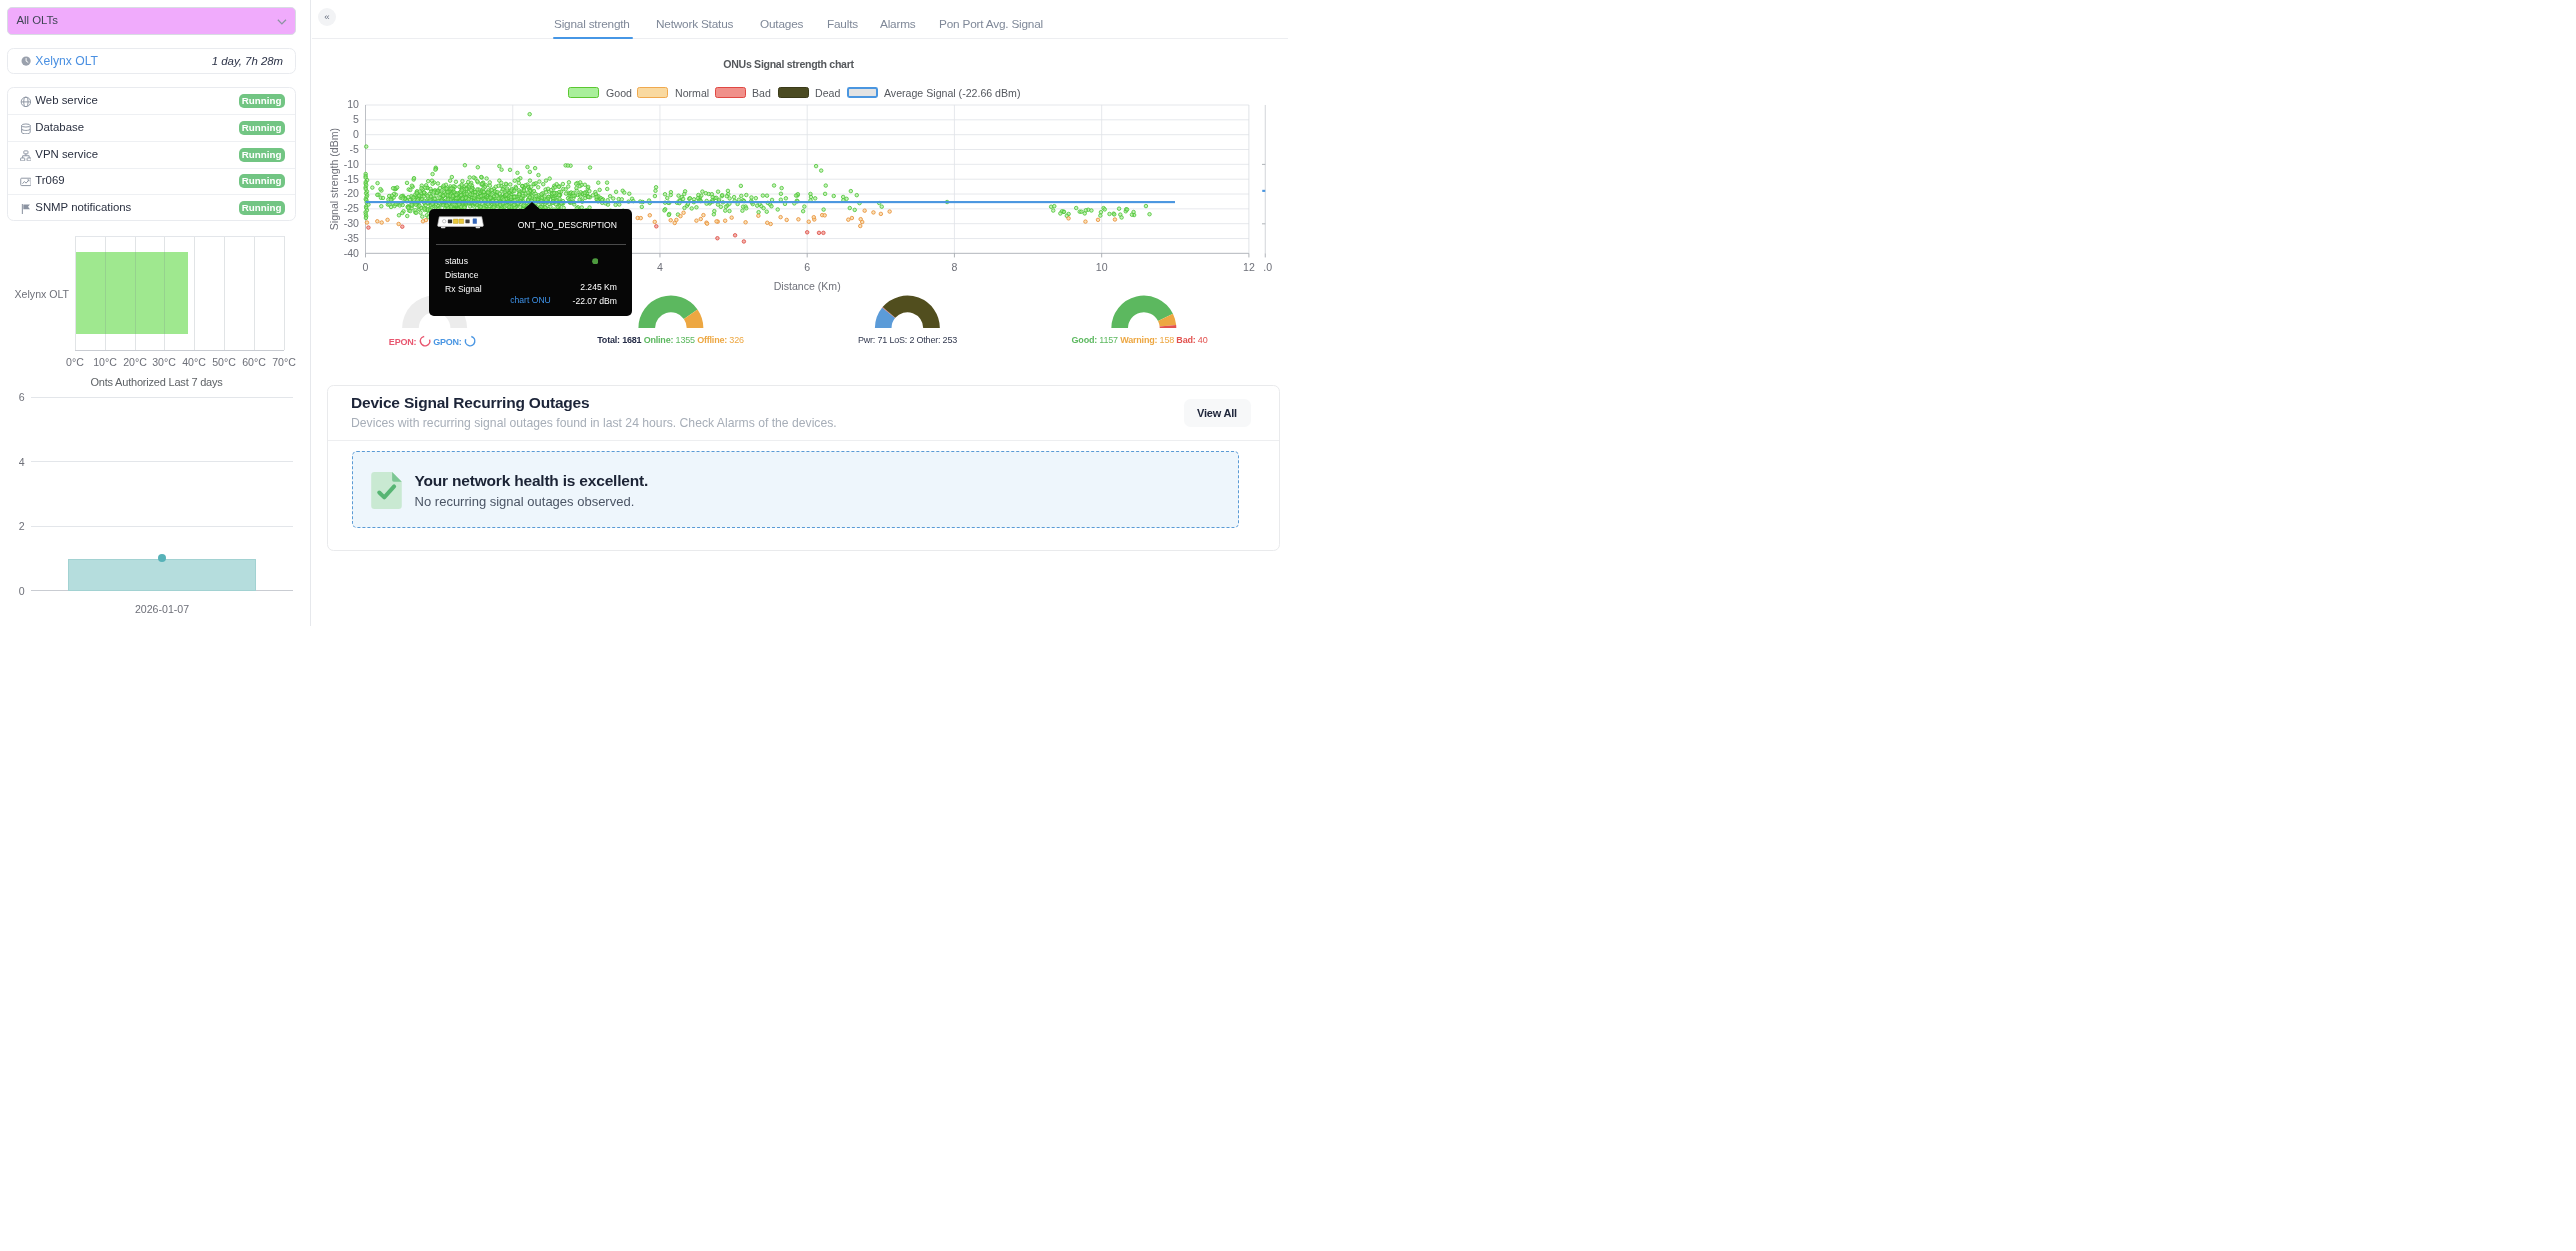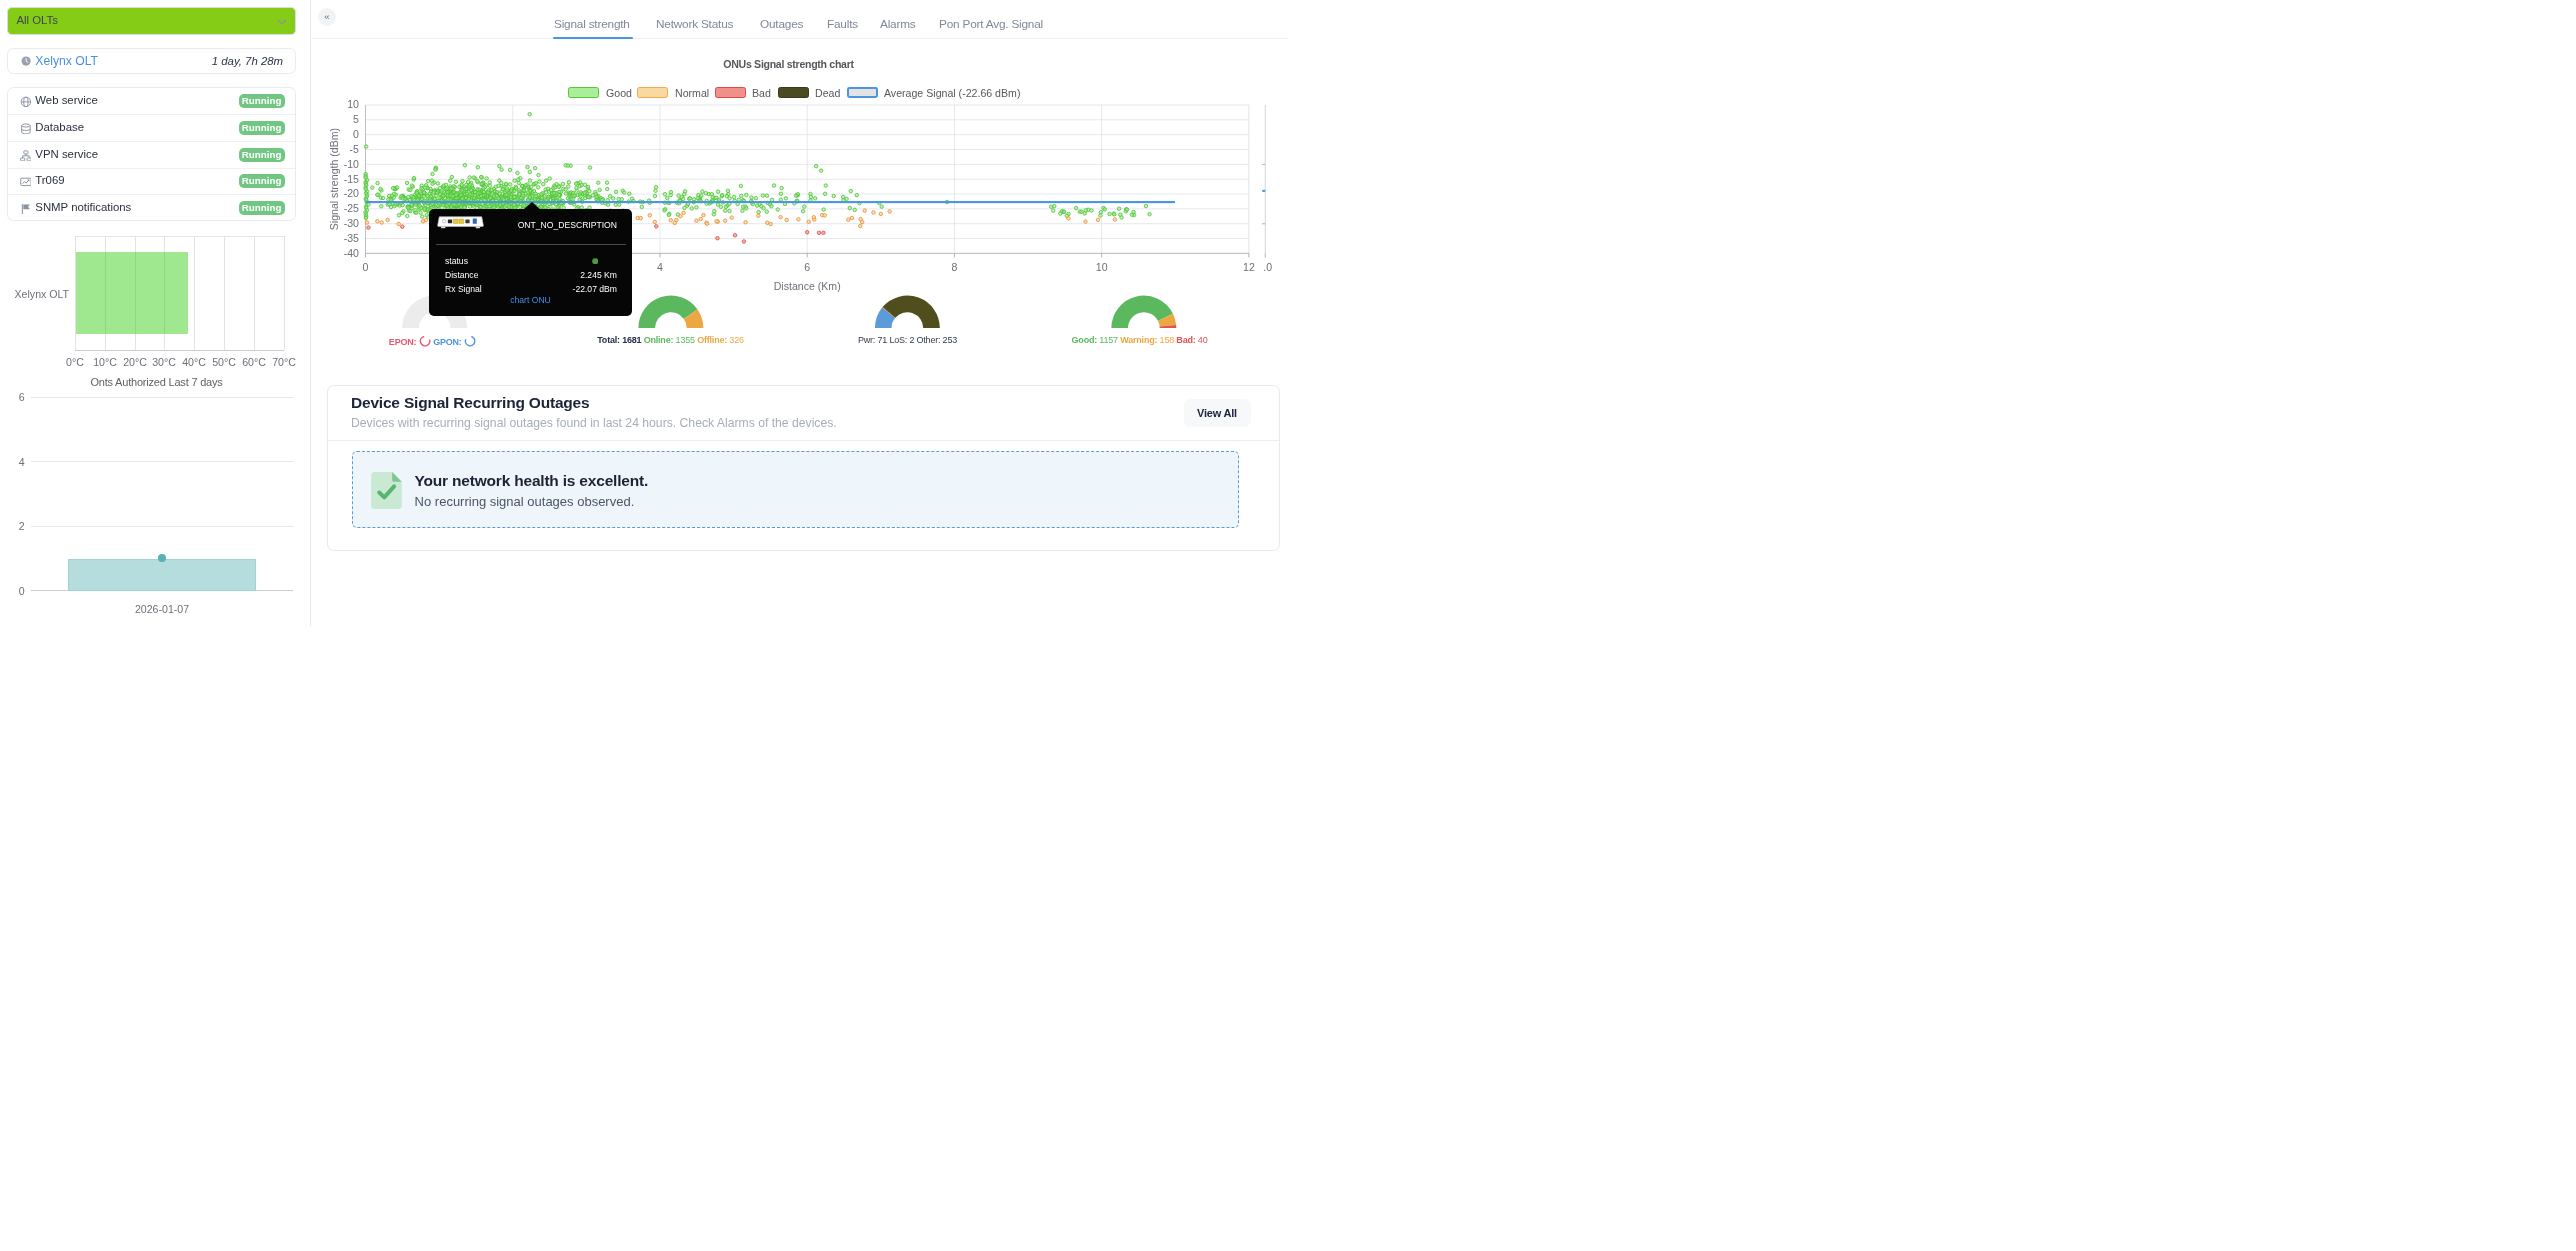--- a/index.html
+++ b/index.html
@@ -1,18 +1,18 @@
 <!DOCTYPE html>
 <html style="font-size:13px"><head><meta charset="utf-8"><style>
 *{margin:0;padding:0;box-sizing:border-box}
 html,body{width:1288px;height:626px;background:#fff;font-family:"Liberation Sans",sans-serif;overflow:hidden}
 .abs{position:absolute}
 #sidebar{position:absolute;left:0;top:0;width:311px;height:626px;border-right:0.8px solid #e6e8ec;background:#fff}
 .card{position:absolute;background:#fff;border:0.8px solid #e9ebef;border-radius:6.5px}
-#selbox{position:absolute;left:7.3px;top:6.5px;width:289px;height:28.5px;border:0.8px solid #d8dce3;border-radius:4.9px;background:#84cc16}
+#selbox{position:absolute;left:7.3px;top:6.5px;width:289px;height:28.5px;border:0.8px solid #d8dce3;border-radius:4.9px;background:#f0abfc}
 #selbox .t{position:absolute;left:8.1px;top:6.5px;font-size:11.4px;color:#3f4555}
 #upcard{left:7.3px;top:48px;width:289px;height:26px}
 #upcard .nm{position:absolute;left:27px;top:5.3px;font-size:12.2px;color:#4a90e2}
 #upcard .up{position:absolute;right:12.2px;top:5.7px;font-size:11.4px;font-style:italic;color:#2b3247}
 #svccard{left:7.3px;top:87px;width:289px;height:134px;overflow:hidden}
 .svcrow{position:absolute;left:0;width:100%;height:27px;border-bottom:0.8px solid #eef0f3}
 .svcrow .lb{position:absolute;left:27px;top:5.7px;font-size:11.4px;color:#2a3040}
 .svcrow .ic{position:absolute;left:11.4px;top:7.3px;width:11.8px;height:11.8px}
 .badge{position:absolute;right:10.7px;top:6.1px;width:46px;height:14.3px;background:#72c583;border-radius:4.9px;
  color:#fff;font-size:9.8px;font-weight:bold;text-align:center;line-height:14.3px}
@@ -39,21 +39,21 @@
  border:0.8px dashed #5b9bd5;border-radius:4.9px}
 #dashbox .t1{position:absolute;left:62px;top:19.6px;font-size:15.5px;font-weight:bold;letter-spacing:-0.2px;color:#1b2335}
 #dashbox .t2{position:absolute;left:62px;top:42px;font-size:13px;color:#4b5565}
 #tooltip{position:absolute;left:429px;top:209px;width:203px;height:107px;background:#060606;border-radius:4.9px;
  color:#fff;font-size:8.6px}
 #tooltip .arrow{position:absolute;left:94px;top:-7.3px;width:0;height:0;border-left:9px solid transparent;
  border-right:9px solid transparent;border-bottom:8.1px solid #060606}
 #tooltip .ttl{position:absolute;right:15px;top:10.6px;font-size:8.6px}
 #tooltip .sep{position:absolute;left:7.3px;right:5.7px;top:35px;height:0.8px;background:#4a4a4a}
 .trow{position:absolute;left:16px;right:15px;height:13px}
-.trow .v{position:absolute;right:0;top:0}
+.trow .v{position:absolute;right:0;top:12px}
 #viewonu{position:absolute;left:0;width:100%;text-align:center;top:86px;color:#3e92e8}
 </style></head>
 <body>
 <div id="sidebar">
  <div id="selbox">
       <span class="t">All OLTs</span>
       <svg width="9.8" height="5.7" viewBox="0 0 12 7" style="position:absolute;right:8.1px;top:11.4px" fill="none" stroke="#8b93a1" stroke-width="1.6">
         <path d="M1 1l5 5 5-5"></path>
       </svg>
     </div>

